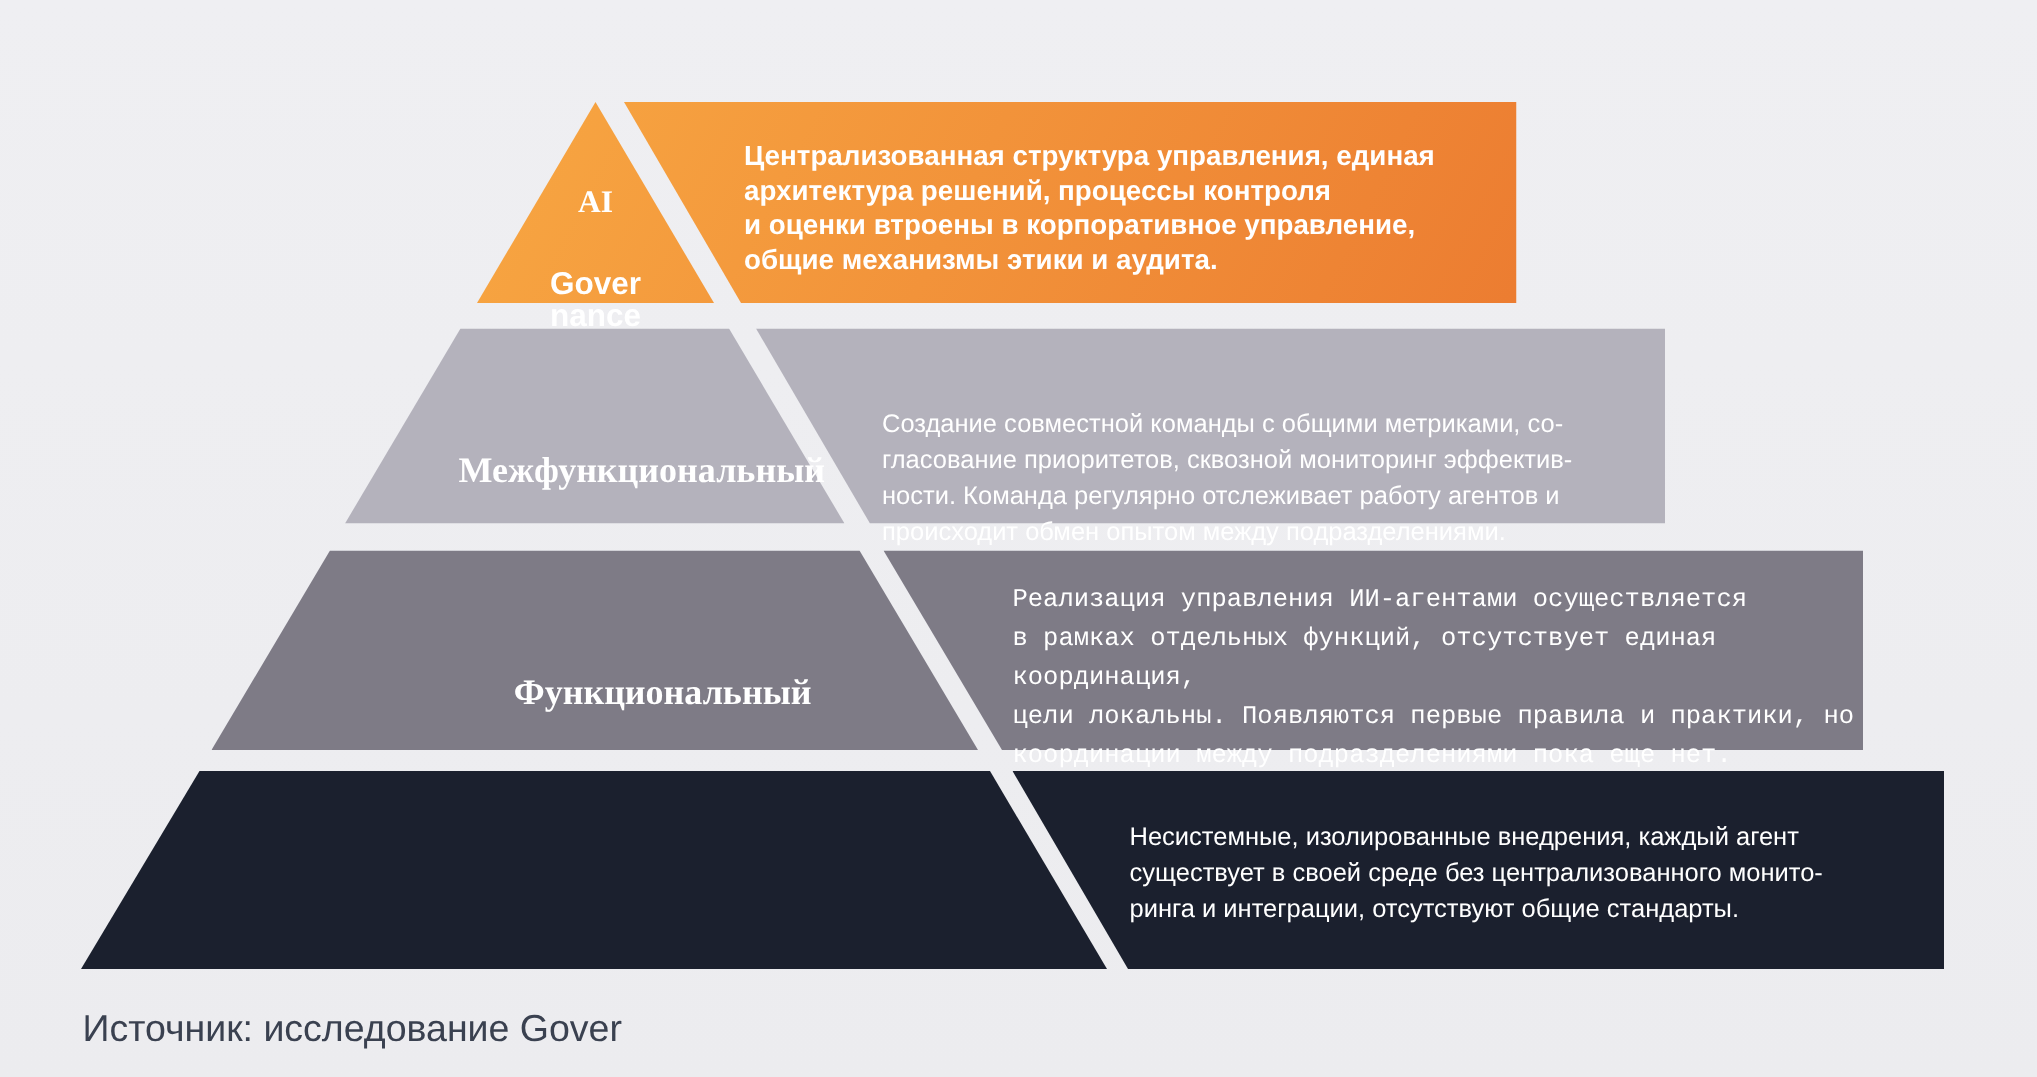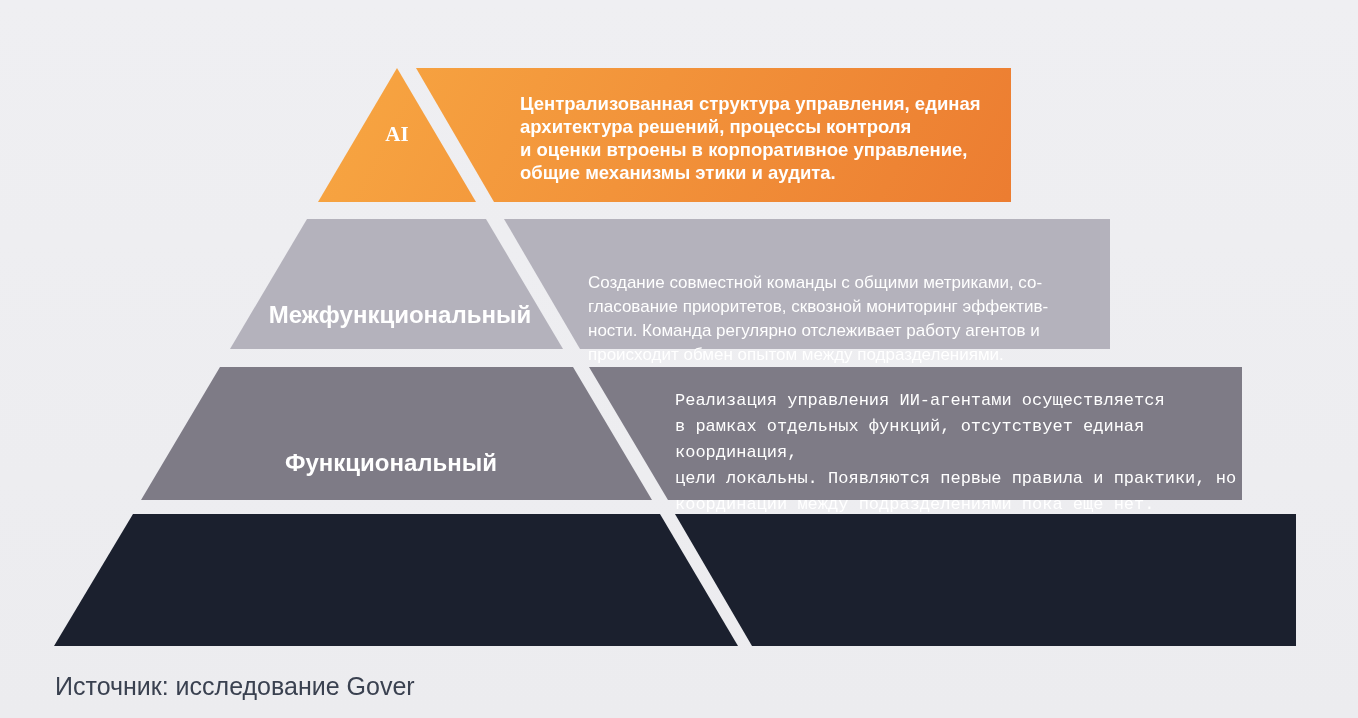--- a/index.html
+++ b/index.html
@@ -26,25 +26,25 @@
   
   .l4-fill{background:#1B202E;}
   .l4-trap{clip-path:polygon(133px 514px,660px 514px,738px 646px,54px 646px);}
   .l4-box{clip-path:polygon(675px 514px,1296px 514px,1296px 646px,752px 646px);}
 
   .txt{position:absolute;color:#FFFFFF;white-space:pre-line;}
   .apex-label{left:347px;top:103px;width:100px;text-align:center;
     font-size:21px;font-weight:bold;line-height:21px;}
   .apex-label .top-line{margin-bottom:13px;font-family:Liberation Serif, serif;}
   .desc{font-weight:normal;}
-  .desc.l1{left:496px;top:92px;width:530px;font-size:18.5px;font-weight:bold;line-height:23px;margin-left:24px;}
+  .desc.l1{left:496px;top:92px;width:530px;font-size:18.5px;font-weight:bold;line-height:23px;}
   .desc.l2{left:588px;top:235px;width:525px;font-size:17px;line-height:24px;margin-top:36px;}
   .desc.l3{left:675px;top:388px;width:570px;font-size:17px;line-height:26px;font-family:Liberation Mono, monospace;}
   .desc.l4{left:753px;top:546px;width:545px;font-size:17px;line-height:24px;}
-  .lvl-label{font-weight:bold;text-align:center;}
+  .lvl-label{font-weight:bold;text-align:right;font-family:Liberation Serif, serif;}
   .lvl-label.l2{left:250px;top:301px;width:300px;font-size:24px;}
   .lvl-label.l3{left:241px;top:449px;width:300px;font-size:24px;}
   .lvl-label.l4{left:248px;top:596px;width:300px;font-size:24px;}
   .source{position:absolute;left:55px;top:672px;font-size:25px;color:#3A4150;}
 </style>
 </head>
 <body>
 
 <div class="stage">
 
@@ -55,34 +55,39 @@
   <div class="shape l2-fill l2-box"></div>
 
   <div class="shape l3-fill l3-trap"></div>
   <div class="shape l3-fill l3-box"></div>
 
   <div class="shape l4-fill l4-trap"></div>
   <div class="shape l4-fill l4-box"></div>
 
   <div class="txt apex-label">
     <div class="top-line">AI</div>
+    <div>Gover
+nance</div>
   </div>
   <div class="txt desc l1">Централизованная структура управления, единая
 архитектура решений, процессы контроля
 и оценки втроены в корпоративное управление,
 общие механизмы этики и аудита.</div>
 
   <div class="txt lvl-label l2">Межфункциональный</div>
   <div class="txt desc l2">Создание совместной команды с общими метриками, со-
 гласование приоритетов, сквозной мониторинг эффектив-
 ности. Команда регулярно отслеживает работу  агентов и
 происходит обмен опытом между подразделениями.</div>
 
   <div class="txt lvl-label l3">Функциональный</div>
   <div class="txt desc l3">Реализация управления ИИ-агентами осуществляется
 в рамках отдельных функций, отсутствует единая координация,
 цели локальны. Появляются первые правила и практики, но
 координации между подразделениями пока еще нет.</div>
 
+  <div class="txt desc l4">Несистемные, изолированные внедрения, каждый агент
+существует в своей среде без централизованного монито-
+ринга и интеграции, отсутствуют общие стандарты.</div>
 
   <div class="source">Источник: исследование Gover</div>
 
 </div>
 
 </body></html>

